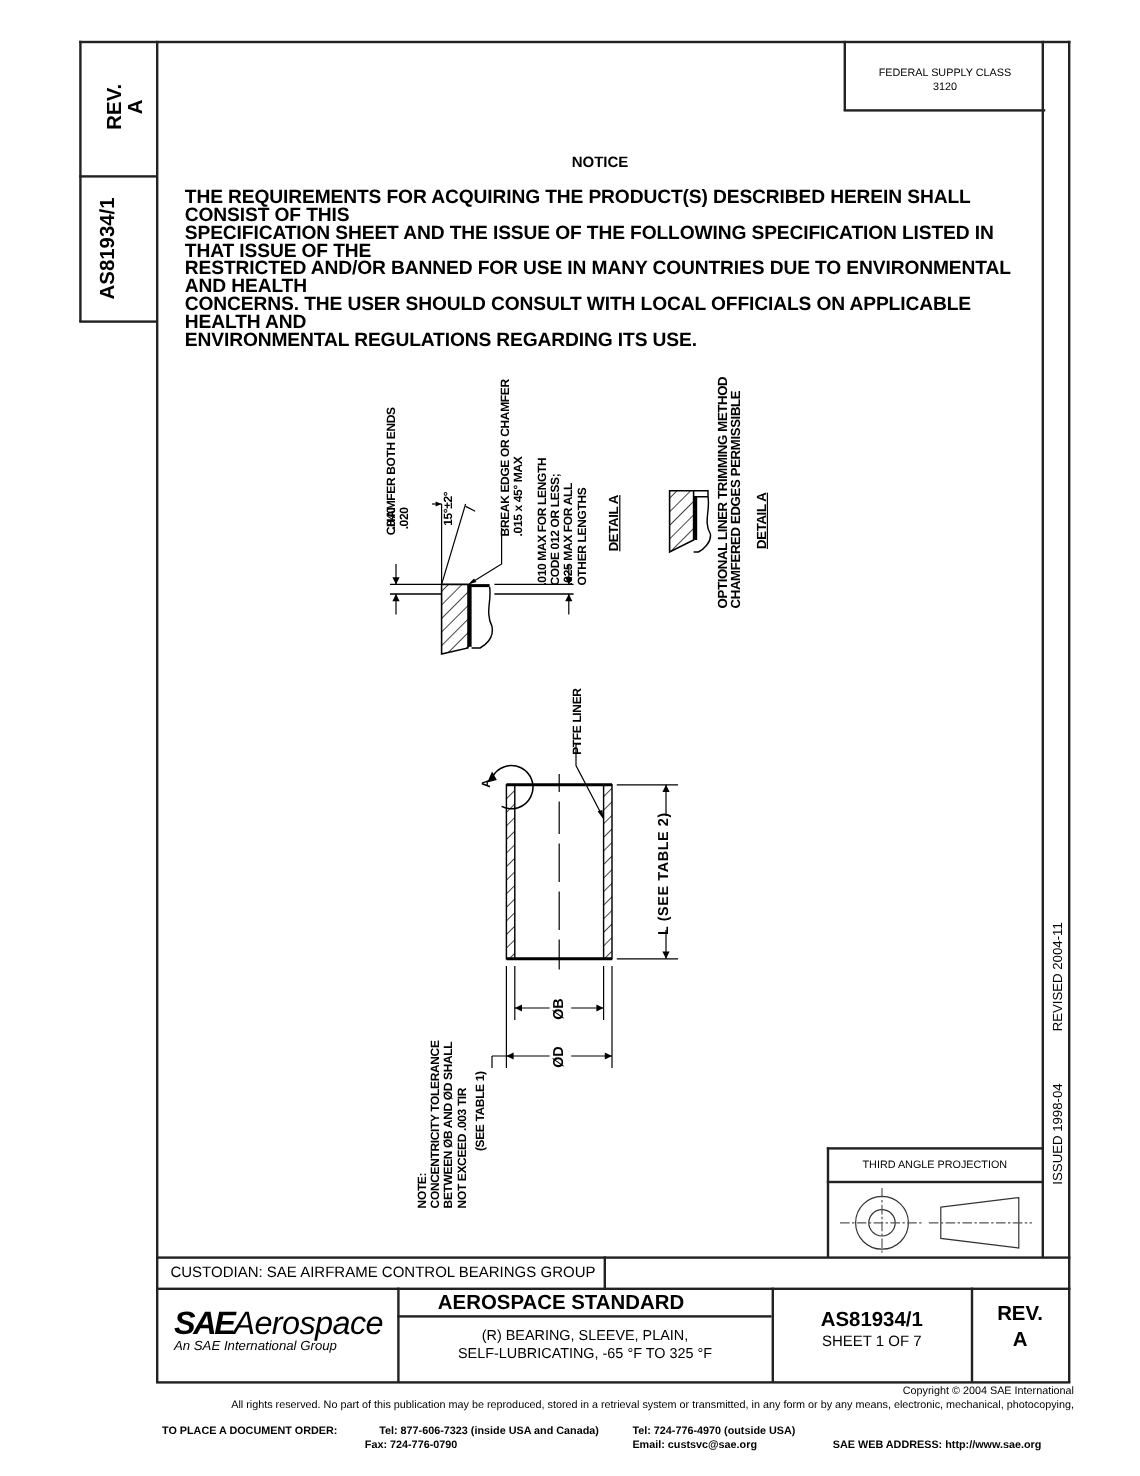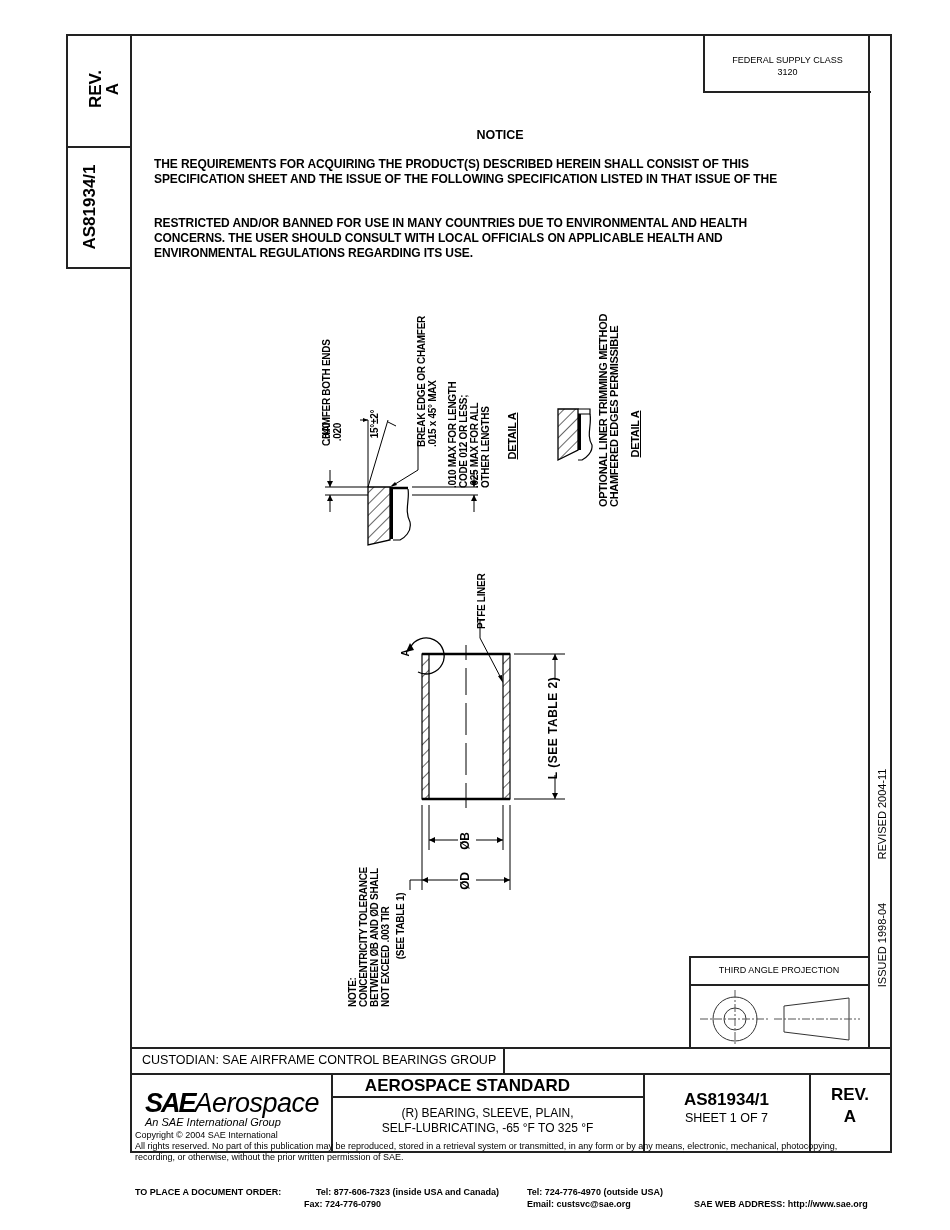--- a/index.html
+++ b/index.html
@@ -4,21 +4,21 @@
 <style>
   html, body { margin:0; padding:0; background:#fff; }
   body { width:950px; height:1230px; position:relative; overflow:hidden;
          font-family:"Liberation Sans", sans-serif; color:#000; }
   .abs { position:absolute; }
   .line { position:absolute; background:#222; }
   .rot { position:absolute; transform-origin:center center; transform:rotate(-90deg); white-space:nowrap; text-align:center; }
   .bold { font-weight:bold; }
   .cen { text-align:center; }
   .notice-title { font-size:12.5px; font-weight:bold; }
-  .notice-p { font-size:12px; font-weight:bold; line-height:15px; letter-spacing:-0.1px; }
+  .notice-p { font-size:16px; font-weight:bold; line-height:15px; letter-spacing:-0.1px; }
   .drawing-text { font-family:"Liberation Sans", sans-serif; font-size:10px; font-weight:bold; letter-spacing:-0.3px; line-height:11px; }
   .footer { font-size:9px; line-height:11px; }
 </style>
 </head>
 <body>
 
 <div>
 
   <div class="line" style="left:66px;top:34px;width:1.5px;height:234px;"></div>
   <div class="line" style="left:66px;top:34px;width:826px;height:1.5px;"></div>
@@ -233,23 +233,22 @@
 
   <div class="abs cen bold" style="left:644px;top:1090px;width:165px;font-size:17px;">AS81934/1</div>
   <div class="abs cen" style="left:644px;top:1111px;width:165px;font-size:12.5px;">SHEET 1 OF 7</div>
 
   <div class="abs cen bold" style="left:810px;top:1084px;width:80px;font-size:17px;line-height:22px;">
     <div>REV.</div>
     <div>A</div>
   </div>
 </div>
 
-<div class="abs footer" style="left:135px;top:1130px;width:760px;">
+<div class="abs footer" style="left:135px;top:1154px;width:760px;text-align:right;">
   <div>Copyright © 2004 SAE International</div>
   <div>All rights reserved. No part of this publication may be reproduced, stored in a retrieval system or transmitted, in any form or by any means, electronic, mechanical, photocopying,</div>
-  <div>recording, or otherwise, without the prior written permission of SAE.</div>
 </div>
 <div class="abs footer bold" style="left:135px;top:1187px;">TO PLACE A DOCUMENT ORDER:</div>
 <div class="abs footer bold" style="left:304px;top:1187px;margin-left:12px;">Tel: 877-606-7323 (inside USA and Canada)</div>
 <div class="abs footer bold" style="left:304px;top:1199px;">Fax: 724-776-0790</div>
 <div class="abs footer bold" style="left:527px;top:1187px;">Tel: 724-776-4970 (outside USA)</div>
 <div class="abs footer bold" style="left:527px;top:1199px;">Email:  custsvc@sae.org</div>
 <div class="abs footer bold" style="left:694px;top:1199px;">SAE WEB ADDRESS: http://www.sae.org</div>
 
 </body></html>

